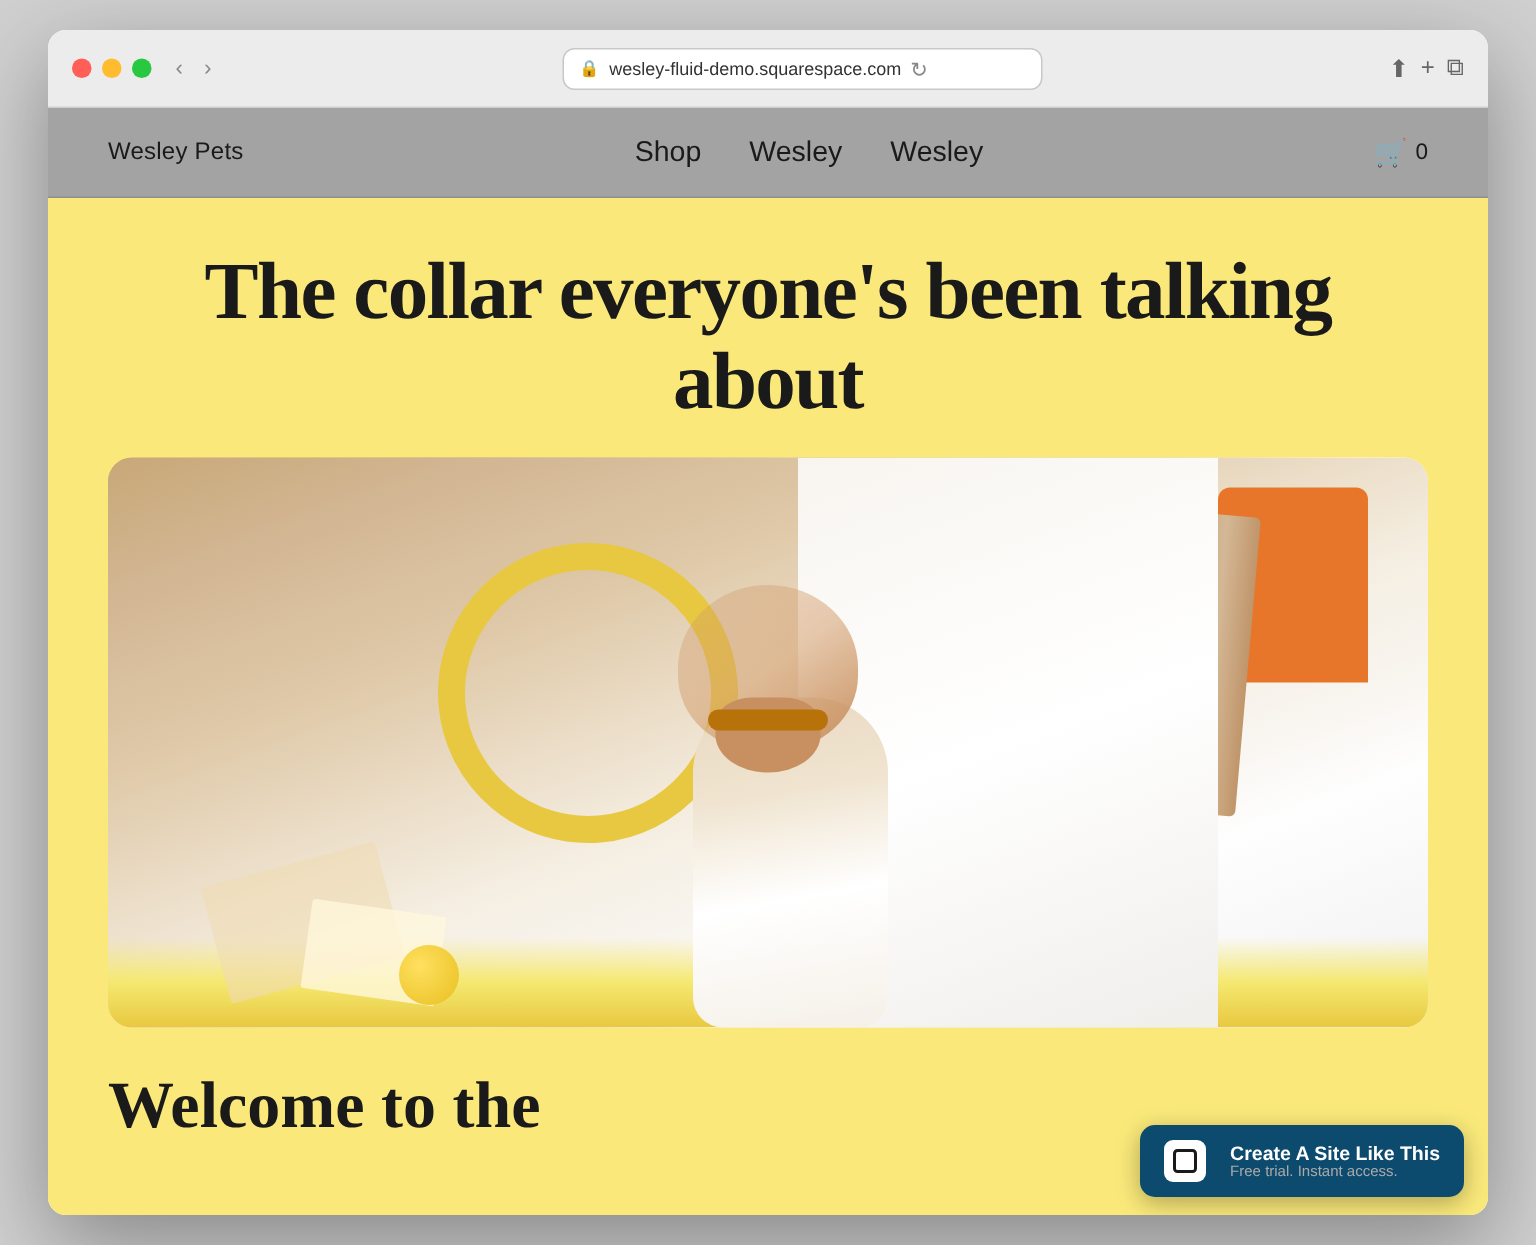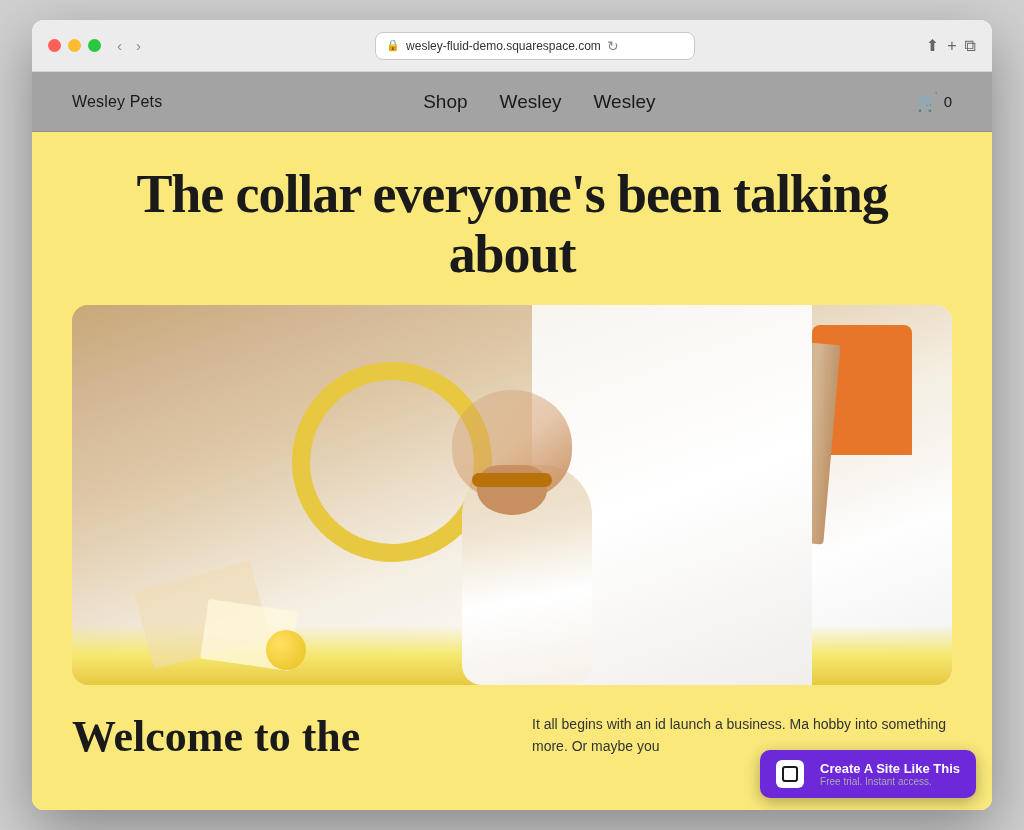--- a/index.html
+++ b/index.html
@@ -372,21 +372,21 @@
       color: #333;
       line-height: 1.6;
       flex: 1;
     }
 
     
     .ss-banner {
       position: absolute;
       bottom: 12px;
       right: 16px;
-      background: #6d28d9;
+      background: #0c4a6e;
       color: #fff;
       border-radius: 10px;
       padding: 10px 16px;
       display: flex;
       align-items: center;
       gap: 16px;
       font-size: 13px;
       z-index: 10;
       box-shadow: 0 4px 16px rgba(0,0,0,0.3);
     }
@@ -503,21 +503,20 @@
           <div class="dog-torso"></div>
           <div class="dog-head"></div>
           <div class="dog-snout"></div>
           <div class="dog-collar"></div>
         </div>
       </div>
     </div>
 
     <div class="bottom-section">
       <h2 class="welcome-title">Welcome to the</h2>
-      <p class="welcome-text">It all begins with an id launch a business. Ma hobby into something more. Or maybe you</p>
     </div>
 
     <div class="ss-banner">
       <div class="ss-logo">
         <div class="ss-logo-inner"></div>
       </div>
       <div class="ss-text">
         <span class="ss-main-text">Create A Site Like This</span>
         <span class="ss-sub-text">Free trial. Instant access.</span>
       </div>

